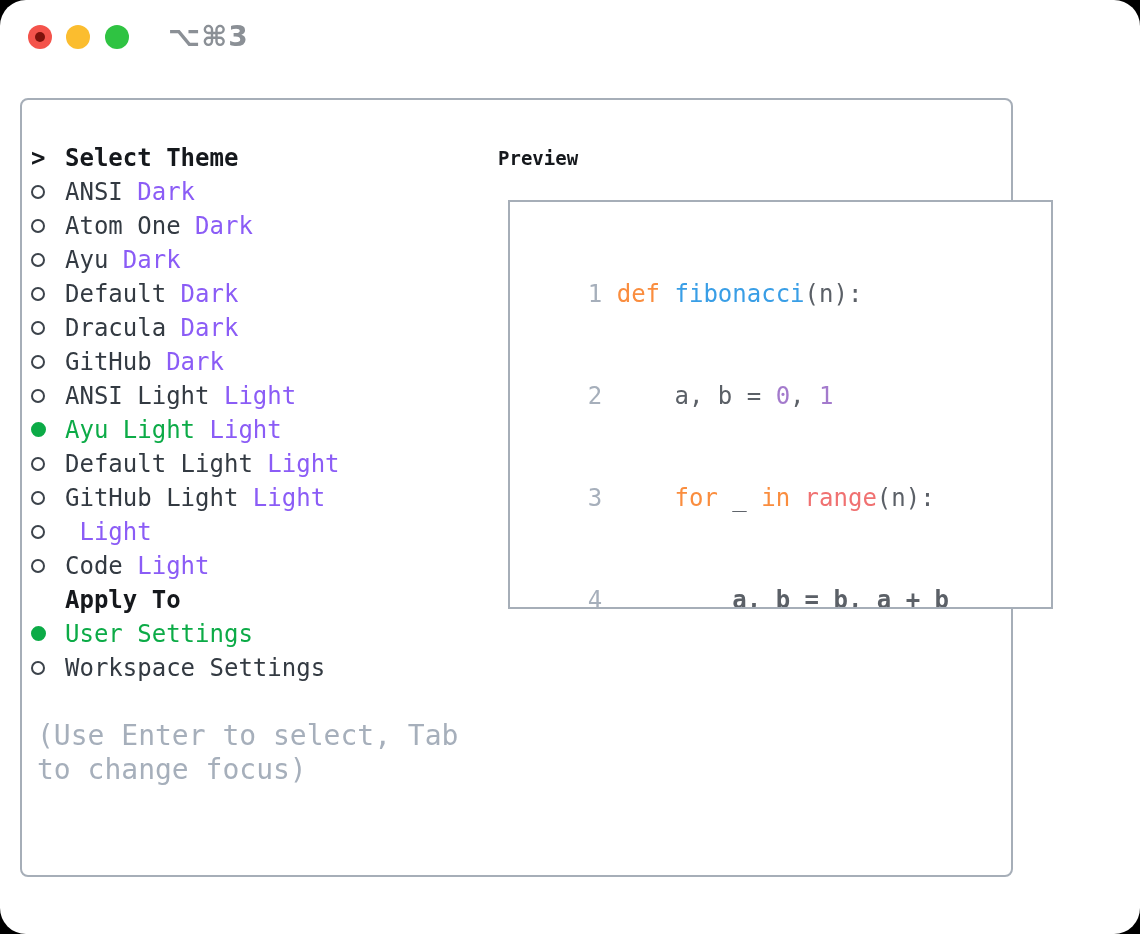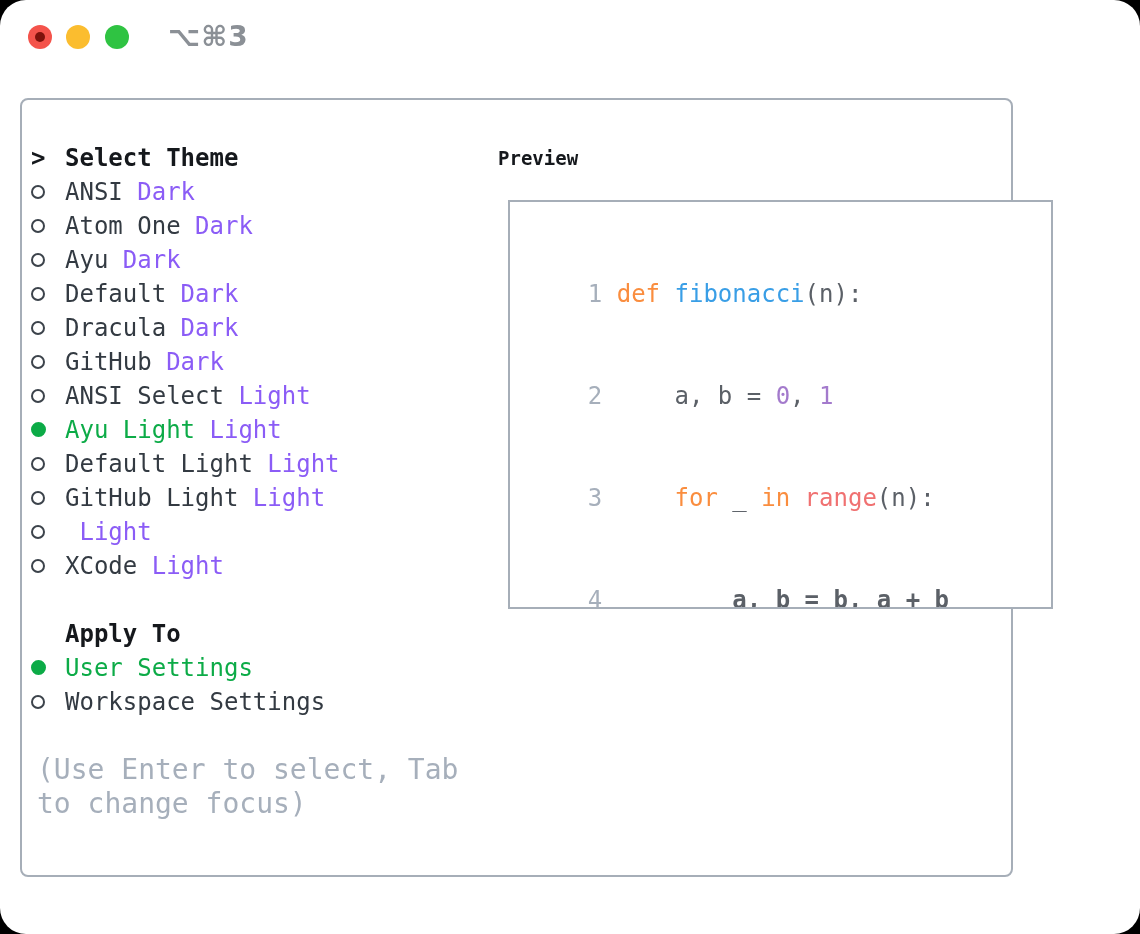--- a/index.html
+++ b/index.html
@@ -33,21 +33,21 @@
   .row { display:flex; line-height:34px; font-size:24px; white-space:pre; color:#333a42; }
   .marker { width:34px; flex:none; position:relative; color:#15181c; font-weight:700; }
   .dot {
     position:absolute; left:0; top:10px; width:14px; height:14px;
     border:2px solid #3c434b; border-radius:50%; background:transparent;
   }
   .row.selected .dot { background:#0cab47; border-color:#0cab47; width:15px; height:15px; top:9px; }
   .row.selected .label { color:#0cab47; }
   .row.header-row .label { font-weight:700; color:#15181c; }
   .variant { color:#8b5cf6; }
-  .apply-header { margin-top:34px; }
+  .apply-header { }
   .hint {
     margin-top:34px; margin-left:6px; max-width:446px;
     font-size:28px; line-height:34px; color:#a6afbb;
   }
   
   .preview-title { font-size:19px; line-height:34px; font-weight:700; color:#15181c; }
   .preview-box {
     margin-top:25px; margin-left:10px; width:545px; height:409px;
     border:2px solid #a6aeb8; background:#fff;
     padding:41px 16px 0 20px; overflow:hidden;
@@ -95,41 +95,41 @@
 
   <div class="row">
     <span class="marker"><span class="dot"></span></span><span class="label">Dracula</span><span class="variant"> Dark</span>
   </div>
 
   <div class="row">
     <span class="marker"><span class="dot"></span></span><span class="label">GitHub</span><span class="variant"> Dark</span>
   </div>
 
   <div class="row">
-    <span class="marker"><span class="dot"></span></span><span class="label">ANSI Select</span><span class="variant"> Light</span>
+    <span class="marker"><span class="dot"></span></span><span class="label">ANSI Light</span><span class="variant"> Light</span>
   </div>
 
   <div class="row selected">
     <span class="marker"><span class="dot"></span></span><span class="label">Ayu Light</span><span class="variant"> Light</span>
   </div>
 
   <div class="row">
     <span class="marker"><span class="dot"></span></span><span class="label">Default Light</span><span class="variant"> Light</span>
   </div>
 
   <div class="row">
     <span class="marker"><span class="dot"></span></span><span class="label">GitHub Light</span><span class="variant"> Light</span>
   </div>
 
   <div class="row">
     <span class="marker"><span class="dot"></span></span><span class="variant"> Light</span>
   </div>
 
   <div class="row">
-    <span class="marker"><span class="dot"></span></span><span class="label">XCode</span><span class="variant"> Light</span>
+    <span class="marker"><span class="dot"></span></span><span class="label">Code</span><span class="variant"> Light</span>
   </div>
 </div>
 
       <div class="row header-row apply-header">
         <span class="marker"></span><span class="label">Apply To</span>
       </div>
 
       <div id="apply-list">
   <div class="row selected">
     <span class="marker"><span class="dot"></span></span><span class="label">User Settings</span>

